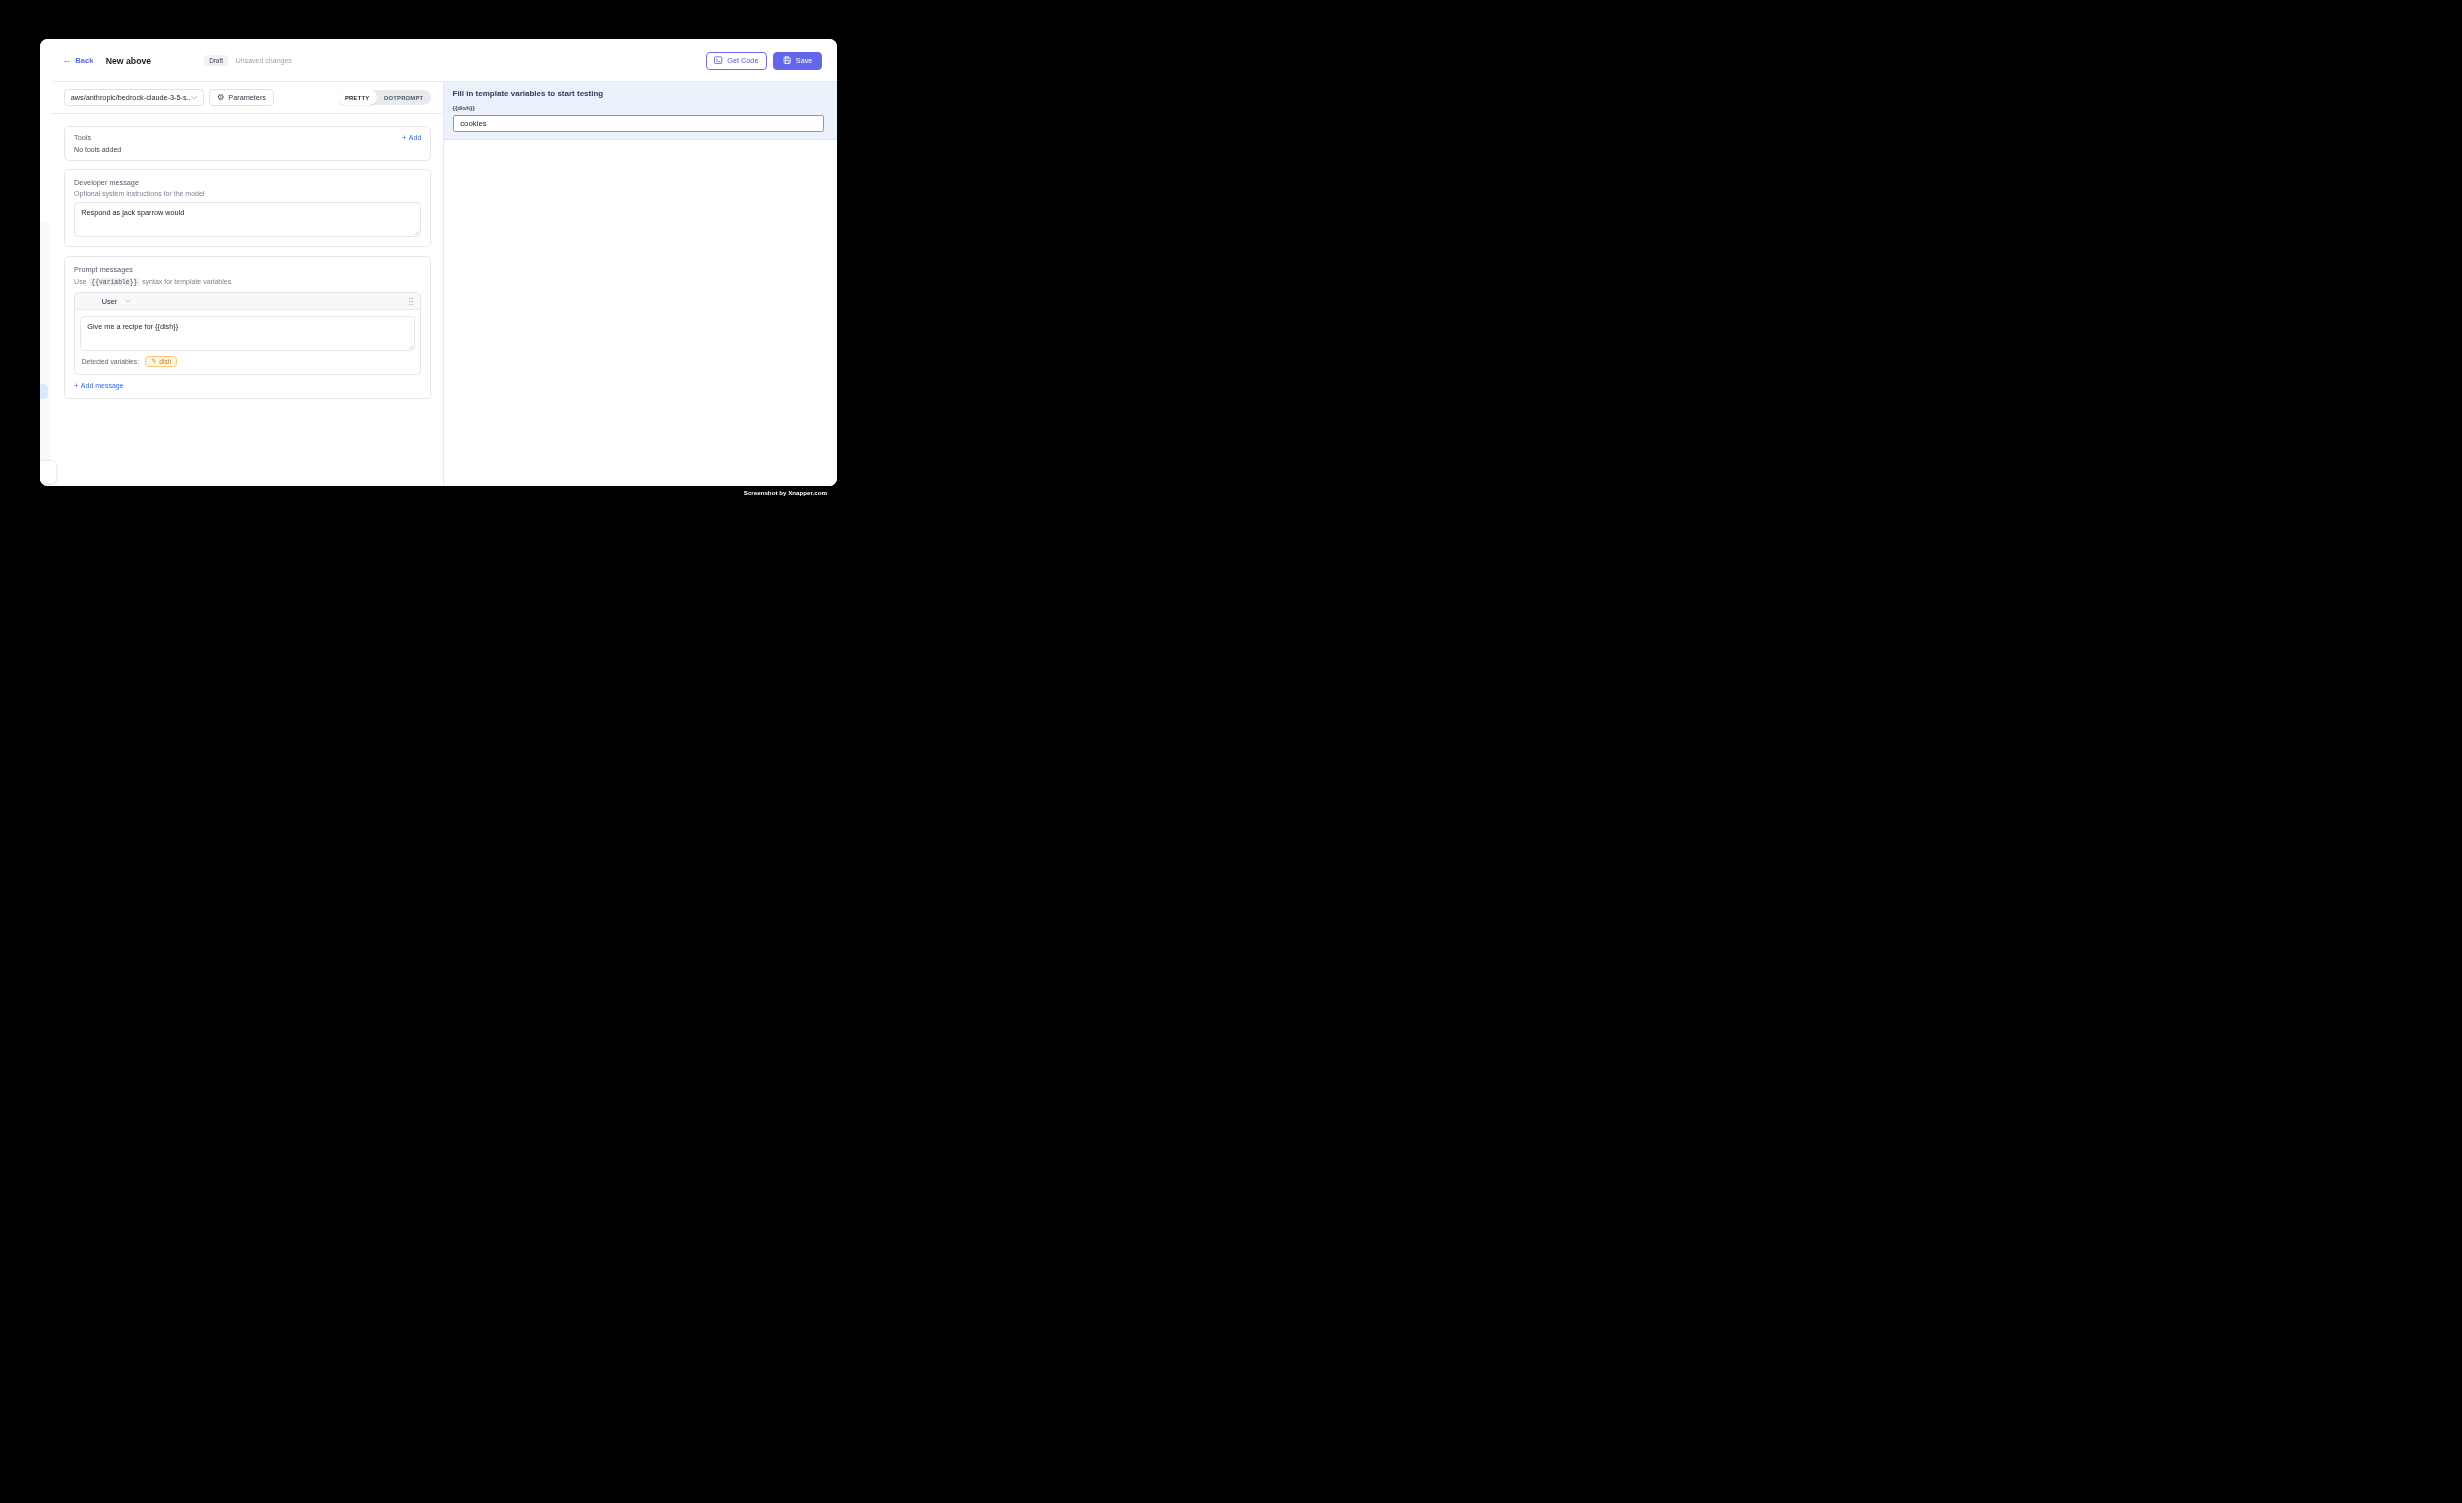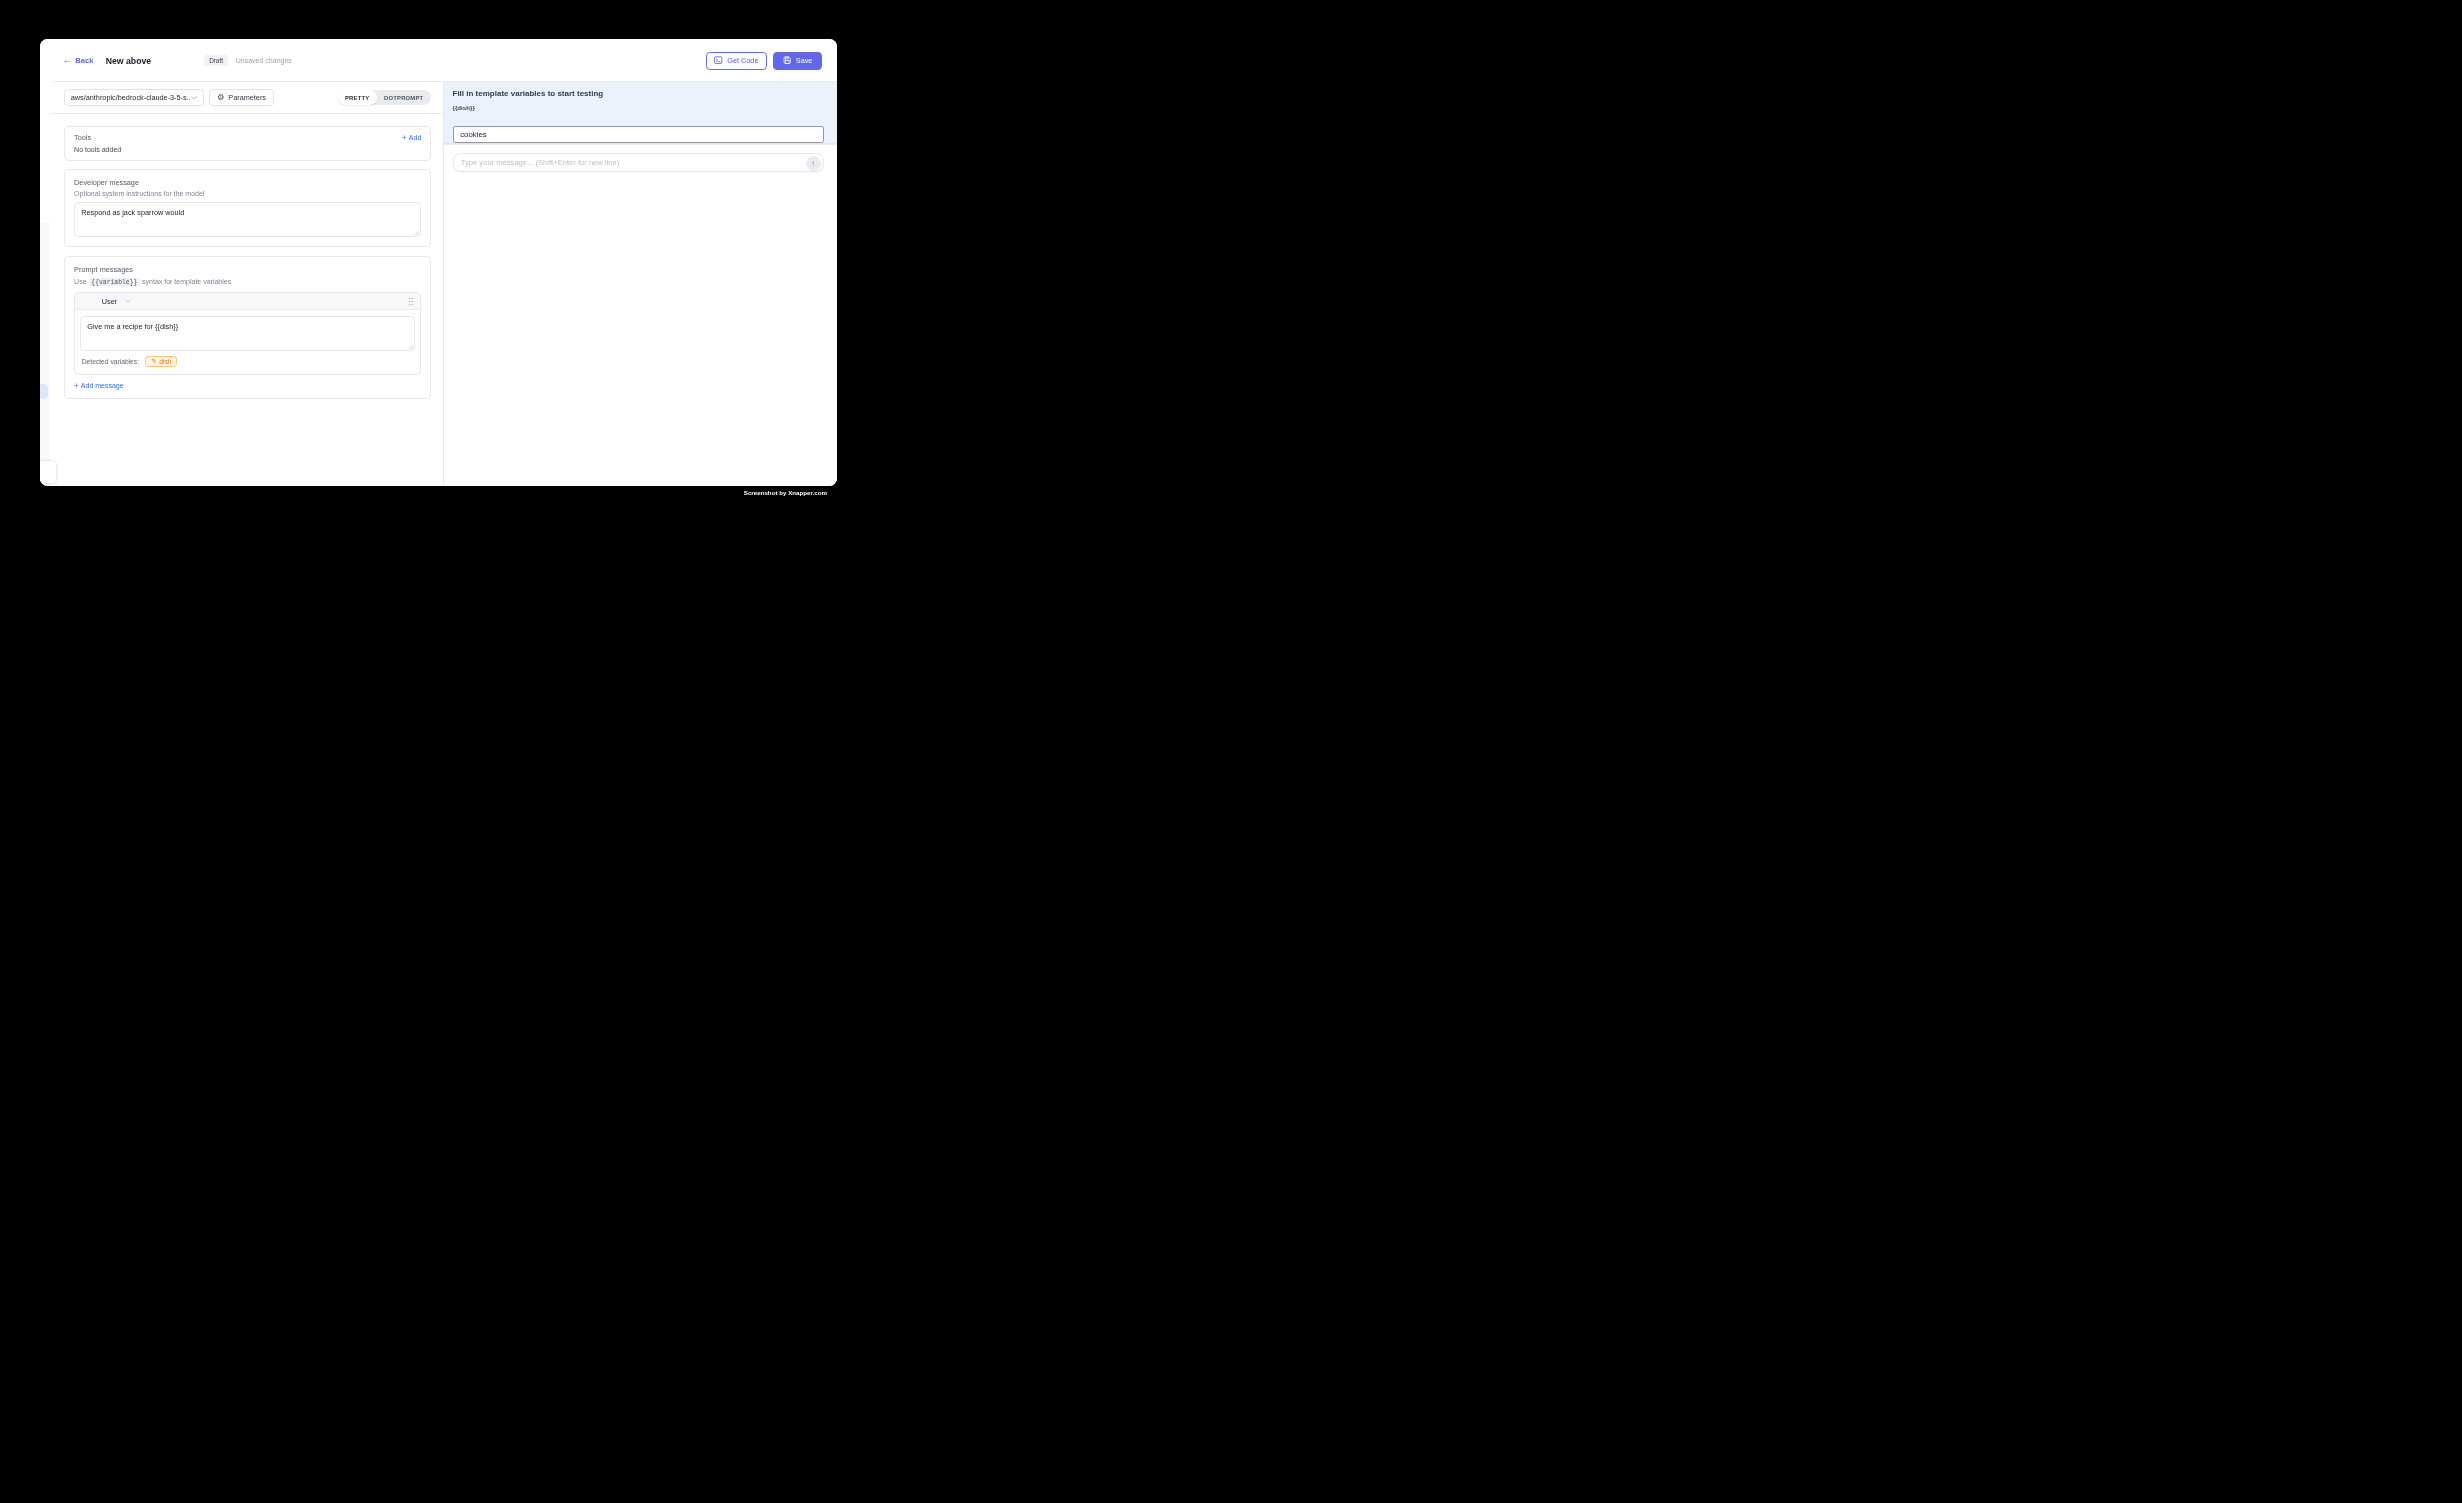--- a/index.html
+++ b/index.html
@@ -103,21 +103,21 @@
   }
   .pencil-glyph { font-size:6.2px; line-height:1; }
   .add-msg { margin-top:6.7px; }
 
   
   .right-panel { flex:1; display:flex; flex-direction:column; border-left:0.6px solid #e7e9ed; background:#fff; min-width:0; }
   .vars-section { flex:0 0 58px; background:#ebf2fc; border-bottom:0.6px solid #dfe5ee; padding:7.3px 13px 0 9px; }
   .vars-title { font-size:8px; font-weight:700; color:#323c4d; }
   .var-key { margin-top:5.6px; font-size:6.2px; font-weight:600; color:#3a4456; }
   .var-input {
-    margin-top:15px; width:100%; height:17px; border:0.6px solid #8e96a3; border-radius:2.2px;
+    margin-top:4px; width:100%; height:17px; border:0.6px solid #8e96a3; border-radius:2.2px;
     background:#fff; font-size:7.8px; color:#1c212b; padding:0 6.7px; outline:none;
     font-family:"Liberation Sans", sans-serif;
   }
   .chat-empty { flex:1; display:flex; flex-direction:column; align-items:center; justify-content:center; background:#fff; }
   .robot-icon { opacity:.95; }
   .empty-text { margin-top:14.6px; font-size:8.4px; color:#8f96a1; }
   .chat-footer { flex:0 0 48px; border-top:0.6px solid #e8eaed; padding:8.4px 13px 0 9px; background:#fff; }
   .chat-input-row {
     position:relative; height:19px; border:0.6px solid #e6e8ec; border-radius:7.8px; background:#fff;
     box-shadow:0 0.6px 1.7px rgba(25,35,55,.05); display:flex; align-items:center;
@@ -286,27 +286,19 @@
 
     <div class="right-panel">
 
       <div class="vars-section">
         <div class="vars-title">Fill in template variables to start testing</div>
         <div class="var-key">{{dish}}</div>
         <input class="var-input" type="text" spellcheck="false" value="cookies" style="">
       </div>
 
 
-      <div class="chat-footer">
-        <div class="chat-input-row">
-          <input class="chat-input" type="text" placeholder="Type your message... (Shift+Enter for new line)" style="">
-          <button class="send-btn">
-            <span>↑</span>
-          </button>
-        </div>
-      </div>
 
     </div>
   </div>
 </div>
 
 <div class="watermark">Screenshot by Xnapper.com</div>
 
 
 </body></html>

